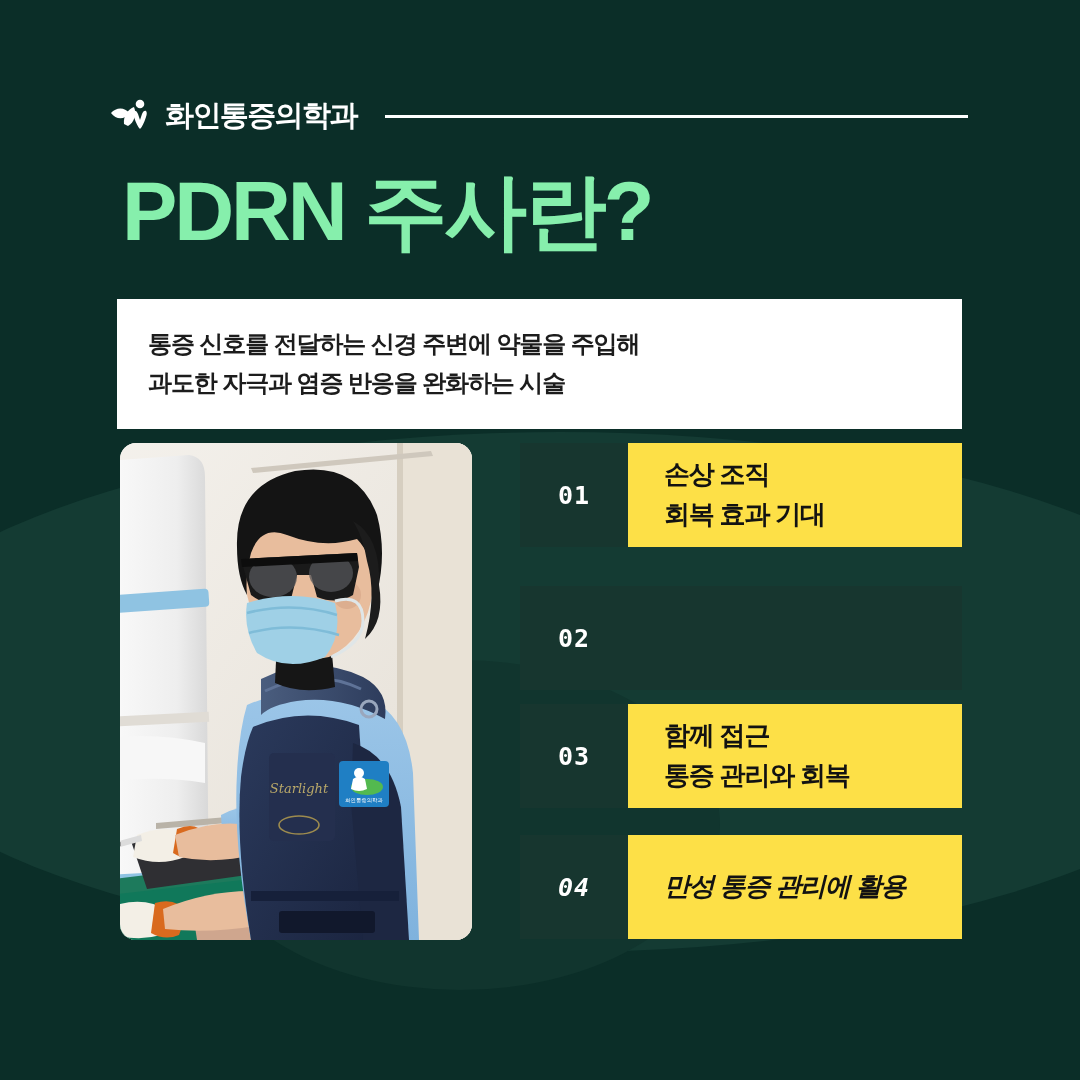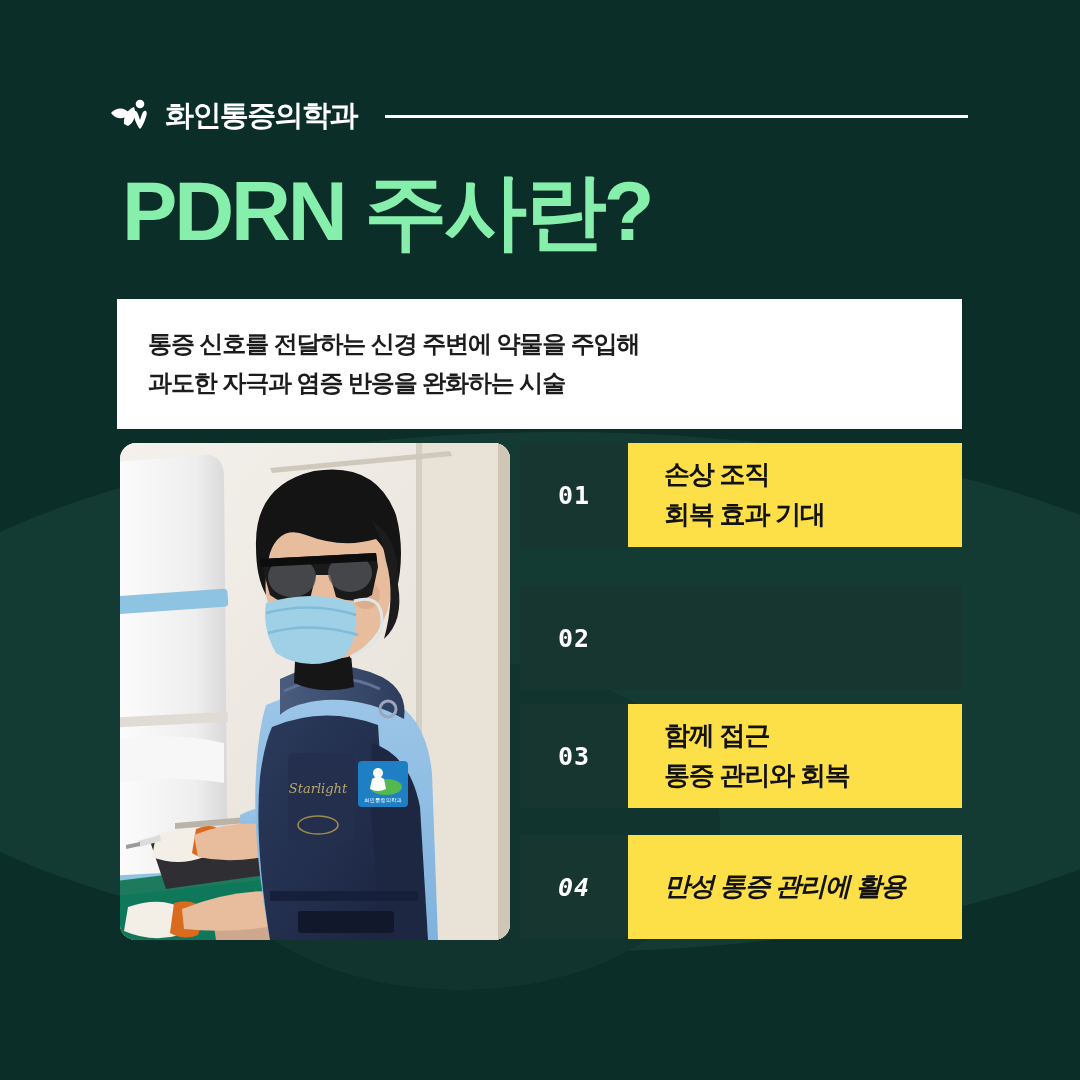--- a/index.html
+++ b/index.html
@@ -64,21 +64,21 @@
   .desc-line {
     color:#1c1c1c;
     font-size:24px; font-weight:bold;
     letter-spacing:-1.1px; line-height:1.62;
     white-space:nowrap;
   }
 
   
   .photo {
     position:absolute; left:120px; top:443px;
-    width:390px; height:497px;
+    width:352px; height:497px;
     border-radius:16px;
     overflow:hidden;
     background:#ece7e0;
   }
   .photo svg { display:block; width:100%; height:100%; }
 
   
   .list-col {
     position:absolute; left:520px; top:443px;
     width:442px; height:497px;

